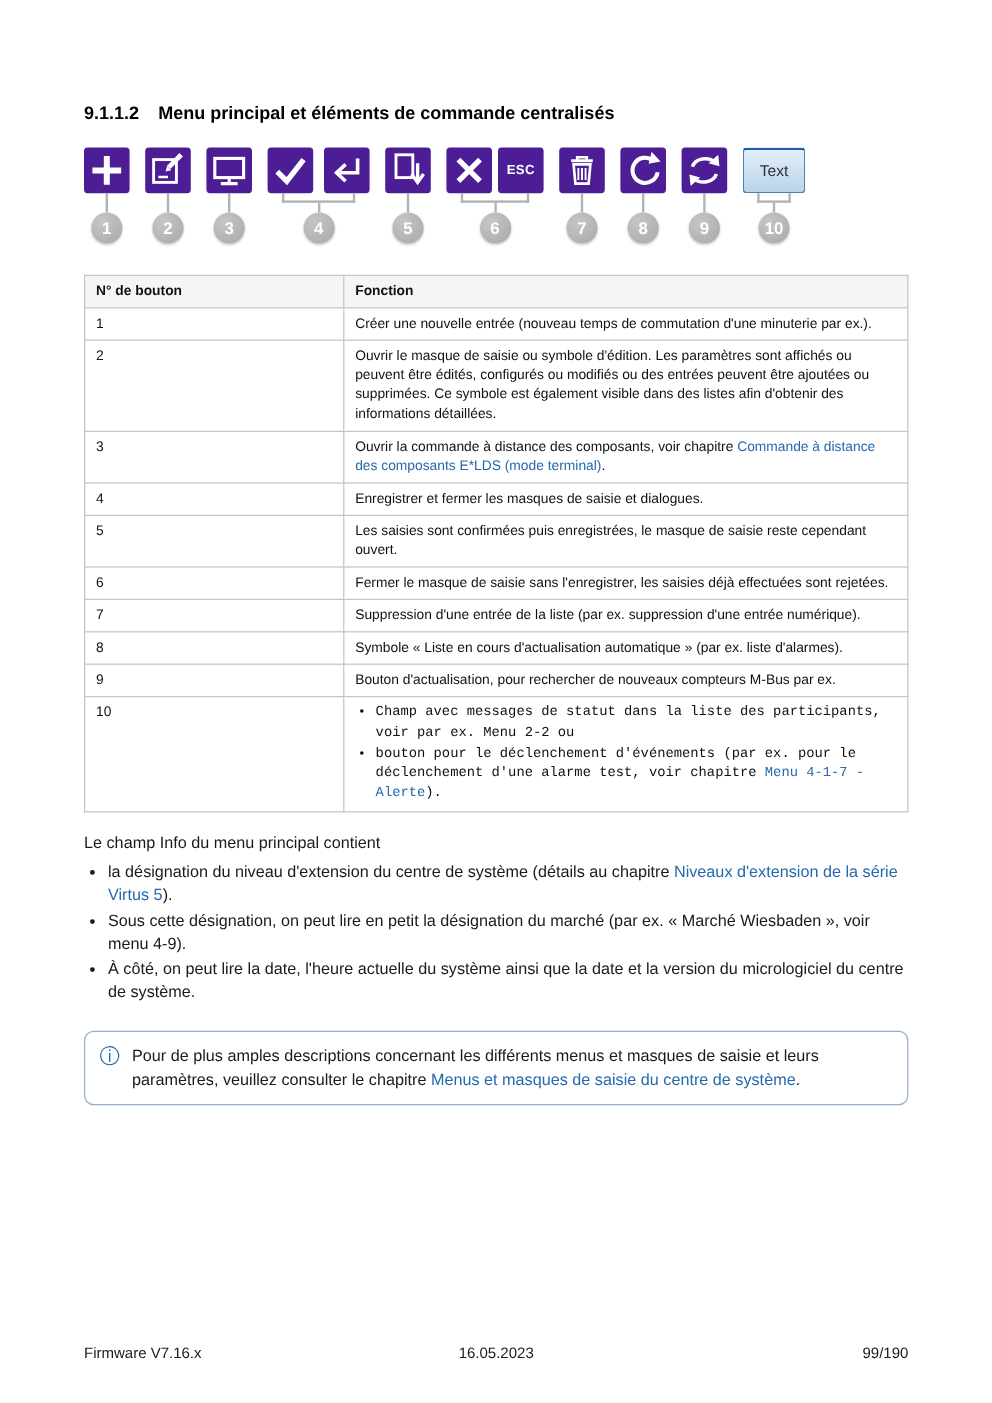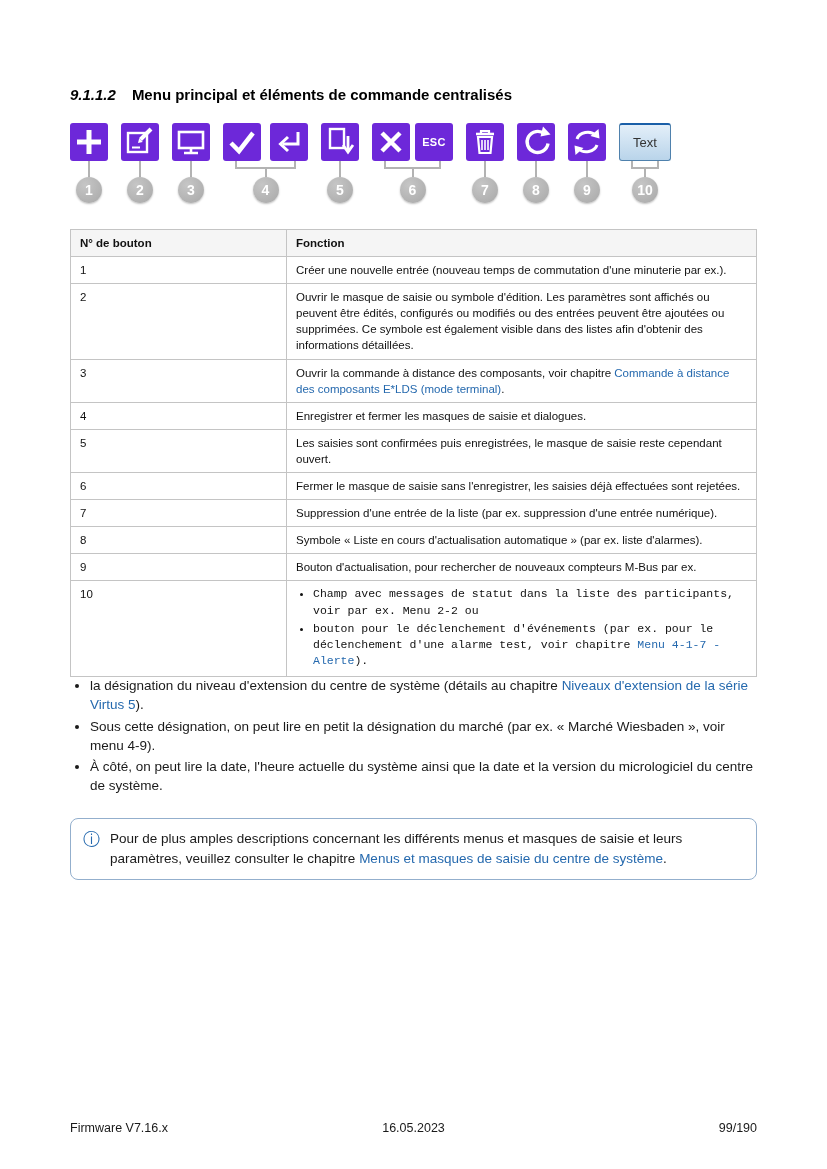--- a/index.html
+++ b/index.html
@@ -11,29 +11,29 @@
   }
 
   
   .logo {
     display:inline-block; font-size:30px; font-weight:bold; color:#555a5e;
     letter-spacing:0.5px; border-bottom:3px solid #55595c; padding-bottom:1px; line-height:1.05;
   }
 
   
   .heading { margin-top:48px; font-size:15px; font-weight:bold; color:#000; }
-  .heading .hnum { margin-right:16px;font-style:italic; }
+  .heading .hnum { margin-right:16px; }
 
   
   .icon-strip { display:flex; align-items:flex-start; gap:13px; margin-top:20px; }
   .unit { display:flex; flex-direction:column; align-items:center; }
   .tiles { display:flex; gap:9px; }
   .tiles.tight { gap:5px; }
   .tile {
-    width:38px; height:38px; background:#6d28d9; border-radius:3px;
+    width:38px; height:38px; background:#4c1d95; border-radius:3px;
     display:flex; align-items:center; justify-content:center; flex:none;
   }
   .tile.esc { color:#fff; font-weight:bold; font-size:11px; letter-spacing:0.3px; }
   .tile.text-tile {
     width:52px; background:linear-gradient(#e3eff9,#b9d4ea); border:1px solid #4f81ad;
     border-top:2px solid #1a5fa8; color:#333; font-size:13px;
   }
   .stem { width:2px; height:16px; background:#b3b3b3; }
   .stem.short { height:8px; }
   .bracket {
@@ -290,20 +290,21 @@
             <li>Champ avec messages de statut dans la liste des participants, voir par ex. Menu 2-2 ou</li>
             <li>
               <span>bouton pour le déclenchement d'événements (par ex. pour le déclenchement d'une alarme test, voir chapitre </span><a class="lnk">Menu 4-1-7 - Alerte</a><span>).</span>
             </li>
           </ul>
         </td>
       </tr>
     </tbody>
   </table>
 
+  <p class="intro">Le champ Info du menu principal contient</p>
 
   <ul class="bullets">
     <li>
       <span>la désignation du niveau d'extension du centre de système (détails au chapitre </span><a class="lnk">Niveaux d'extension de la série Virtus 5</a><span>).</span>
     </li>
     <li>Sous cette désignation, on peut lire en petit la désignation du marché (par ex. « Marché Wiesbaden », voir menu 4-9).</li>
     <li>À côté, on peut lire la date, l'heure actuelle du système ainsi que la date et la version du micrologiciel du centre de système.</li>
   </ul>
 
   <div class="note-box">

